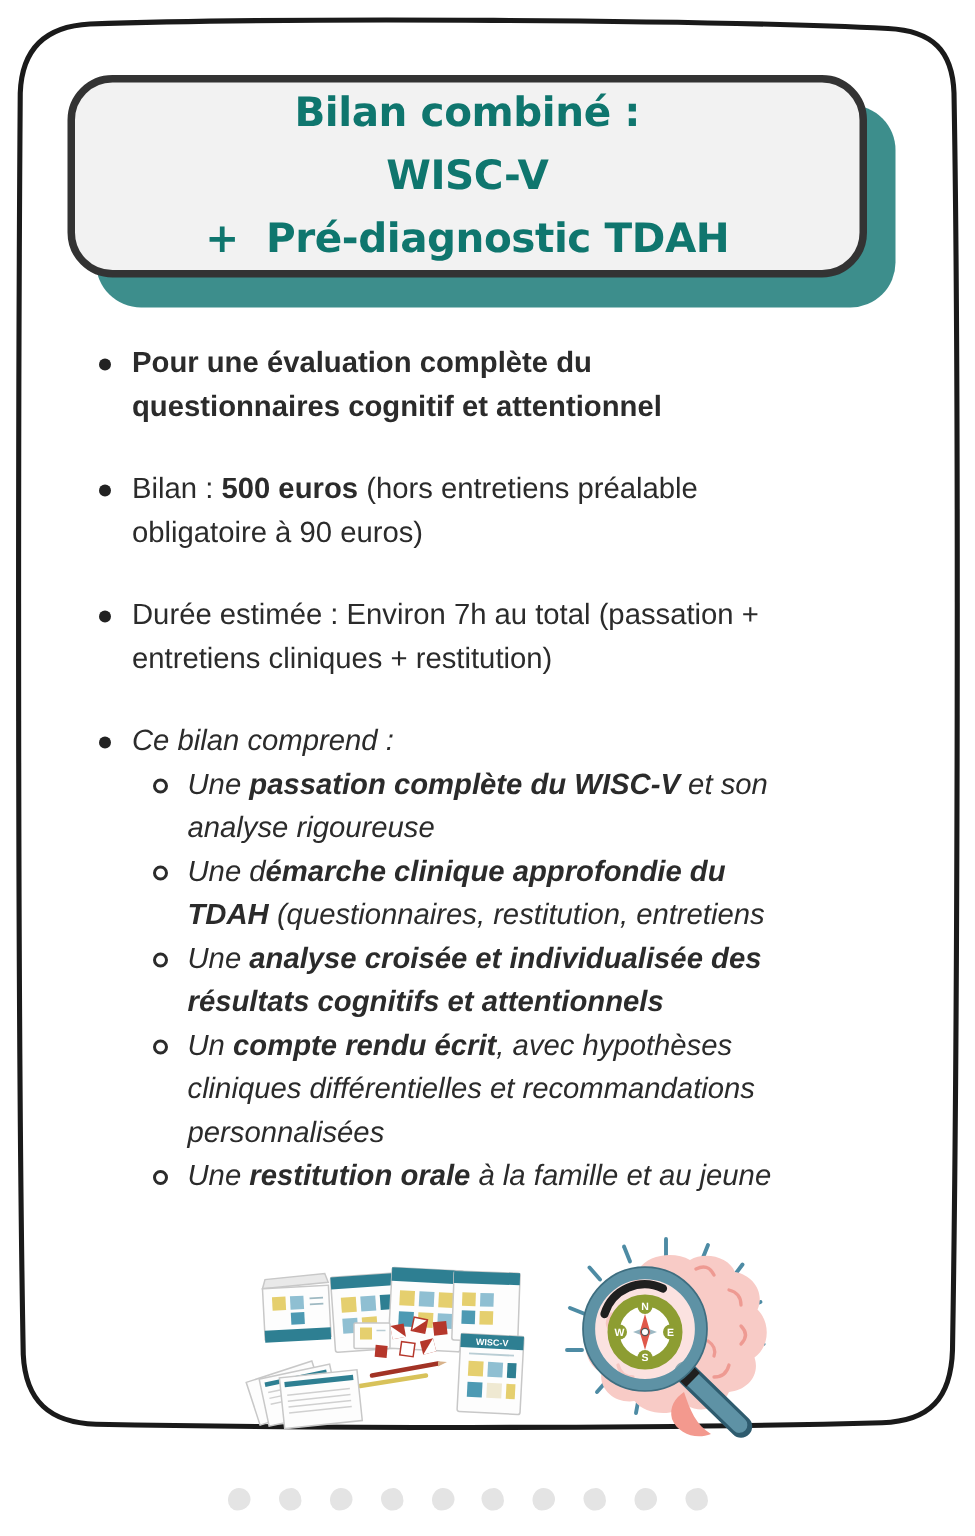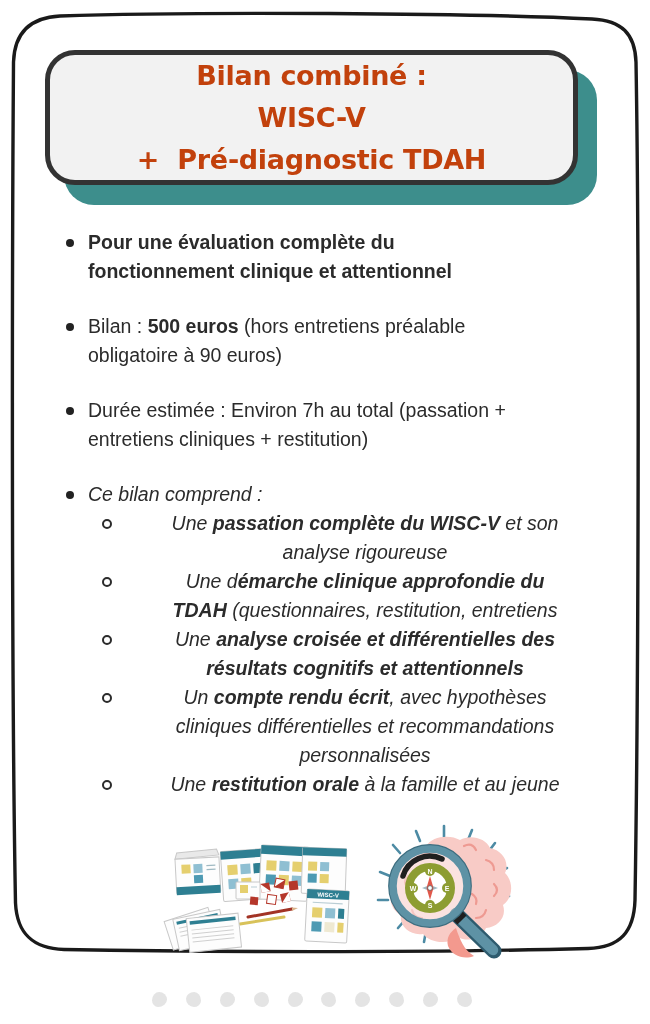--- a/index.html
+++ b/index.html
@@ -12,35 +12,35 @@
 
   
   .header-box{
     position:absolute;left:45px;top:50px;width:523px;height:125px;
     background:#f2f2f2;border:5px solid #333333;border-radius:30px;
     box-shadow:19px 20px 0 #3d8e8c;
     display:flex;flex-direction:column;justify-content:center;text-align:center;
   }
   .title-line{
     font-family:"DejaVu Sans","Liberation Sans",sans-serif;
-    font-weight:800;font-size:27px;line-height:42px;color:#c2410c;letter-spacing:-0.3px;
+    font-weight:800;font-size:27px;line-height:42px;color:#0f766e;letter-spacing:-0.3px;
     white-space:pre;
   }
 
   
   .content{
     position:absolute;left:60px;top:228px;width:545px;
     font-size:19.5px;line-height:29px;color:#2b2b2b;
   }
   .main-list{list-style:none;margin:0;padding:0;}
   .main-list > li.main{position:relative;padding-left:28px;margin-bottom:26px;}
   .main-list > li.main:last-child{margin-bottom:0;font-style:italic;}
   .m-disc{position:absolute;left:6px;top:10.5px;width:8px;height:8px;border-radius:50%;background:#222222;}
   ul.sub{list-style:none;margin:0;padding:0;}
-  ul.sub > li.subi{position:relative;padding-left:37px;text-align:center;}
+  ul.sub > li.subi{position:relative;padding-left:37px;}
   .m-circ{position:absolute;left:14px;top:10px;width:6px;height:6px;border:2px solid #2b2b2b;border-radius:50%;background:transparent;}
   .txt{display:block;}
   .b{font-weight:700;}
 
   
   .kit-illo{position:absolute;left:160px;top:838px;width:200px;height:122px;}
   .brain-illo{position:absolute;left:368px;top:824px;width:152px;height:140px;}
 
   
   .dots{position:absolute;left:152px;top:992px;width:320px;display:flex;justify-content:space-between;}
@@ -59,21 +59,21 @@
   <div class="header-box">
     <div class="title-line">Bilan combiné :</div>
     <div class="title-line">WISC-V</div>
     <div class="title-line">+  Pré-diagnostic TDAH</div>
   </div>
 
   <div class="content">
     <ul class="main-list">
         <li class="main">
           <span class="m-disc"></span>
-          <div class="txt"><span class="b">Pour une évaluation complète du</span><br><span class="b">fonctionnement clinique et attentionnel</span></div>
+          <div class="txt"><span class="b">Pour une évaluation complète du</span><br><span class="b">questionnaires cognitif et attentionnel</span></div>
         </li>
         <li class="main">
           <span class="m-disc"></span>
           <div class="txt"><span>Bilan : </span><span class="b">500 euros</span><span> (hors entretiens préalable</span><br><span>obligatoire à 90 euros)</span></div>
         </li>
         <li class="main">
           <span class="m-disc"></span>
           <div class="txt"><span>Durée estimée : Environ 7h au total (passation +</span><br><span>entretiens cliniques + restitution)</span></div>
         </li>
         <li class="main">
@@ -83,21 +83,21 @@
             <li class="subi">
               <span class="m-circ"></span>
               <div class="txt"><span>Une </span><span class="b">passation complète du WISC-V</span><span> et son</span><br><span>analyse rigoureuse</span></div>
             </li>
             <li class="subi">
               <span class="m-circ"></span>
               <div class="txt"><span>Une d</span><span class="b">émarche clinique approfondie du</span><br><span class="b">TDAH</span><span> (questionnaires, restitution, entretiens</span><br></div>
             </li>
             <li class="subi">
               <span class="m-circ"></span>
-              <div class="txt"><span>Une </span><span class="b">analyse croisée et différentielles des</span><br><span class="b">résultats cognitifs et attentionnels</span></div>
+              <div class="txt"><span>Une </span><span class="b">analyse croisée et individualisée des</span><br><span class="b">résultats cognitifs et attentionnels</span></div>
             </li>
             <li class="subi">
               <span class="m-circ"></span>
               <div class="txt"><span>Un </span><span class="b">compte rendu écrit</span><span>, avec hypothèses</span><br><span>cliniques différentielles et recommandations</span><br><span>personnalisées</span></div>
             </li>
             <li class="subi">
               <span class="m-circ"></span>
               <div class="txt"><span>Une </span><span class="b">restitution orale</span><span> à la famille et au jeune</span></div>
             </li>
           </ul>

